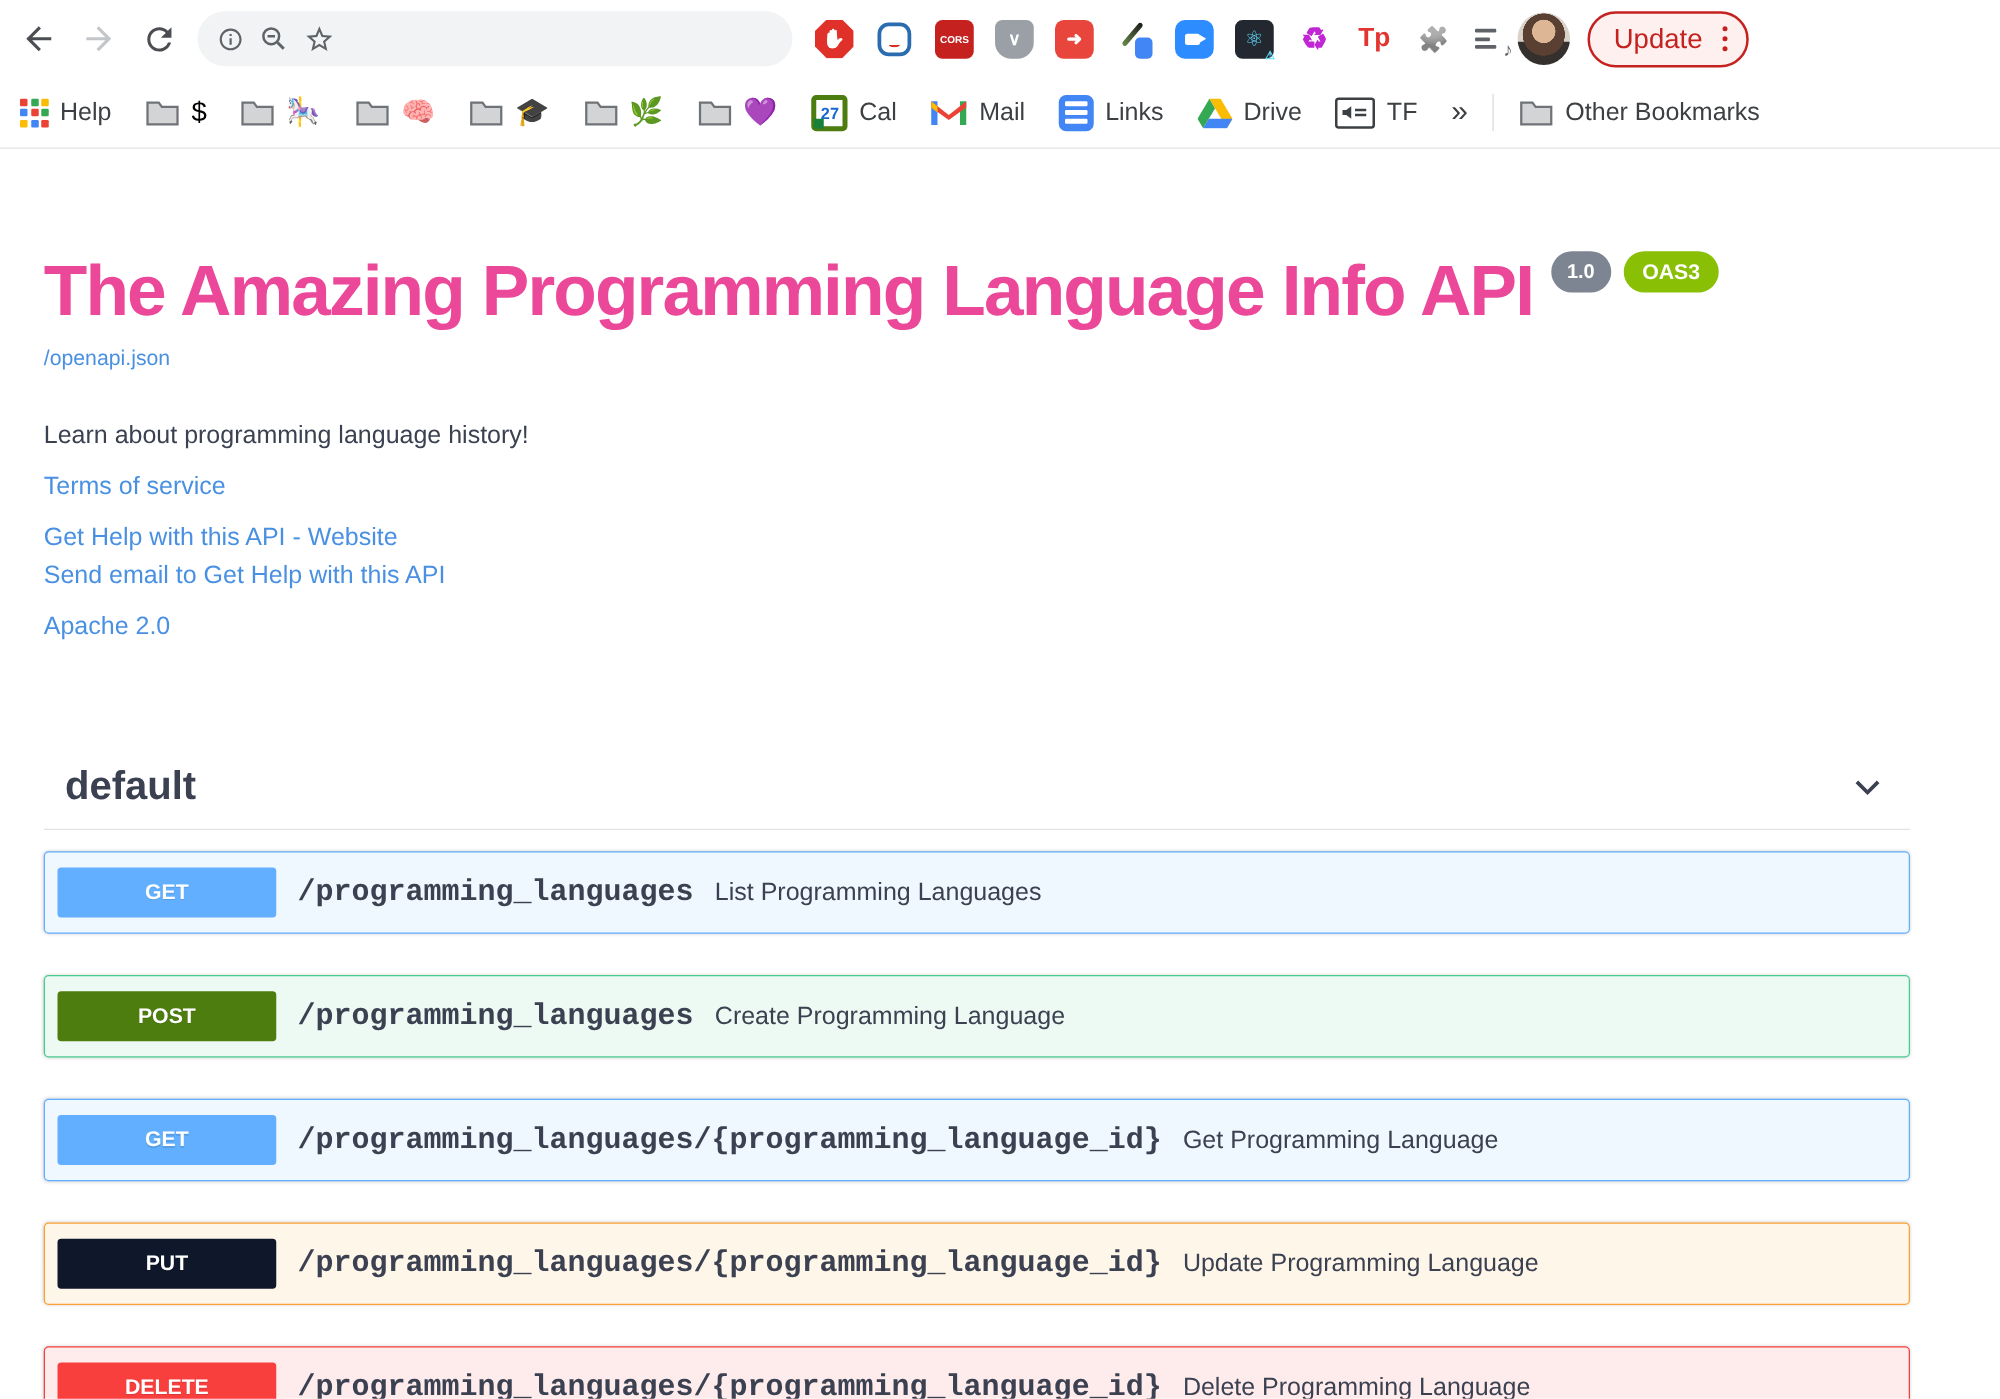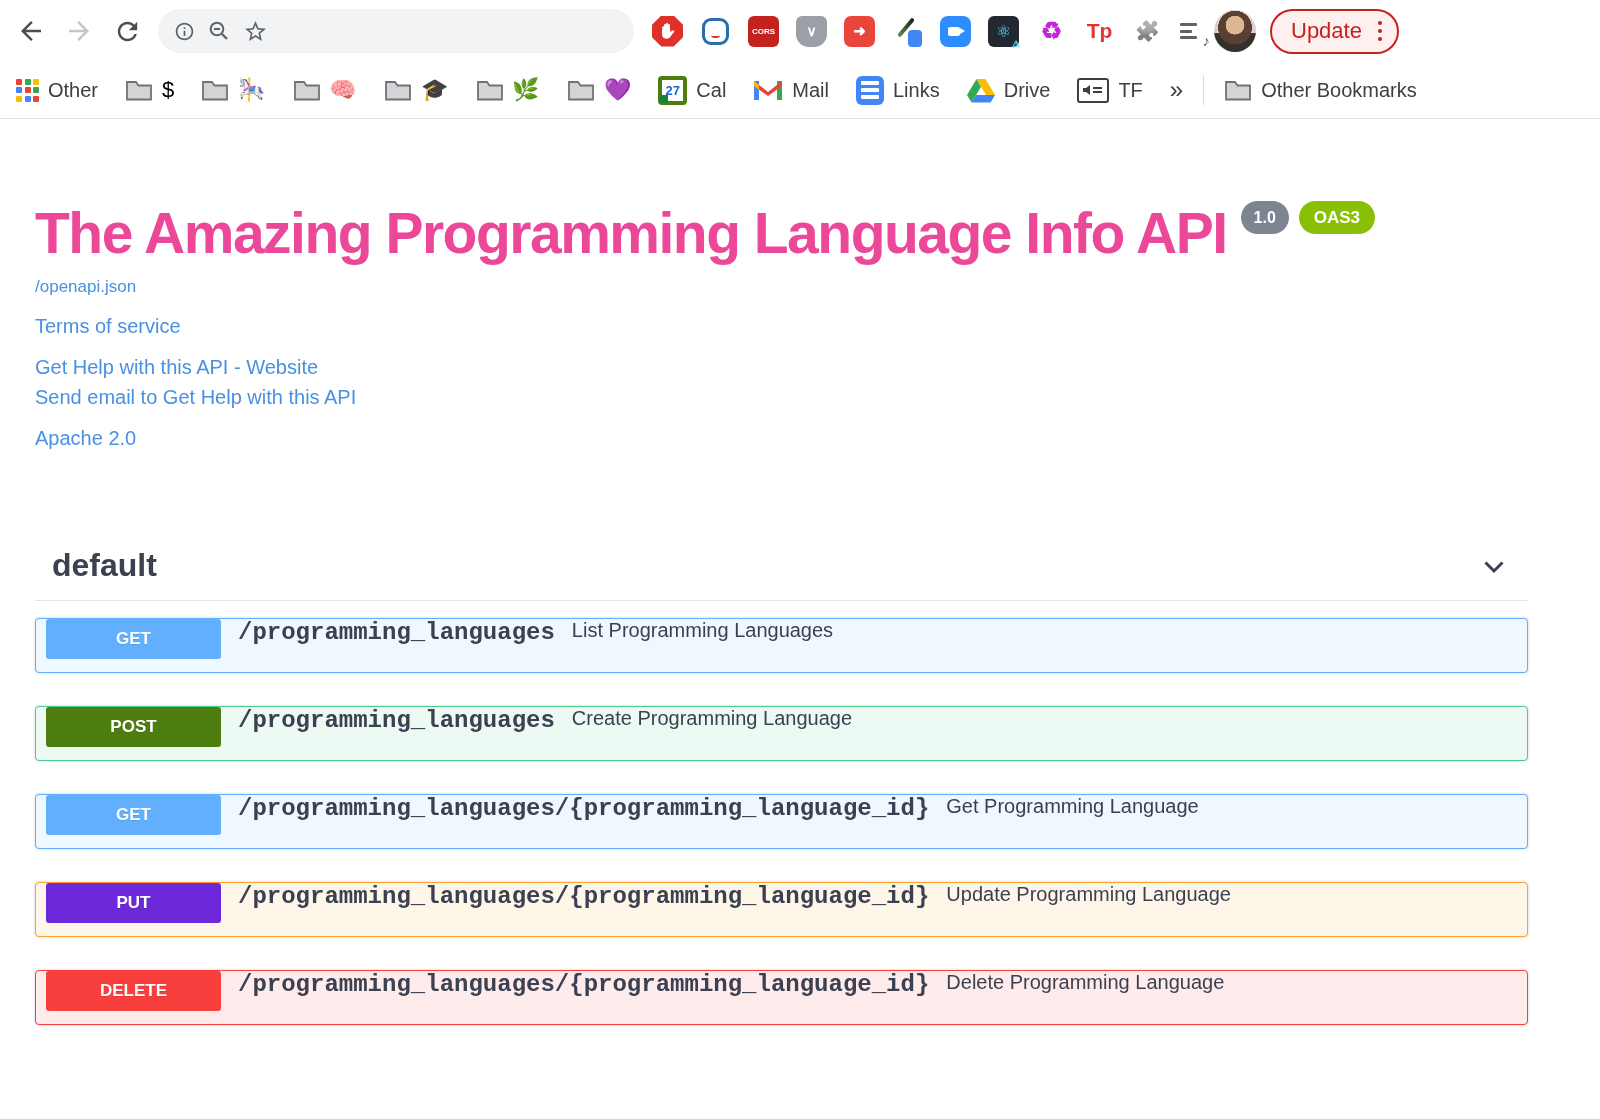--- a/index.html
+++ b/index.html
@@ -90,31 +90,31 @@
   .lnk-terms { margin-top:18px; }
   .lnk-website { margin-top:18px; }
   .lnk-email { margin-top:7px; }
   .lnk-license { margin-top:18px; }
 
   .section-head { margin-top:97px; display:flex; align-items:center; justify-content:space-between;
                   padding:0 17px 16px 17px; border-bottom:1px solid #e3e3e3; cursor:pointer; }
   .section-title { font-size:32px; font-weight:bold; color:#3b4151; }
 
   .op-list { margin-top:17px; }
-  .opblock { height:55px; border-radius:4px; display:flex; align-items:flex-start; padding-left:10px;
+  .opblock { height:66px; border-radius:4px; display:flex; align-items:center; padding-left:10px;
              margin-bottom:33px; box-shadow:0 0 3px rgba(0,0,0,.19); cursor:pointer; }
   .opblock-get    { background:#eff7ff; border:1.5px solid #61affe; }
   .opblock-post   { background:#edfaf3; border:1.5px solid #49cc90; }
   .opblock-put    { background:#fff6ea; border:1.5px solid #fca130; }
   .opblock-delete { background:#feecec; border:1.5px solid #f93e3e; }
   .method { width:175px; height:40px; border-radius:3px; display:flex; align-items:center;
             justify-content:center; color:#fff; font-weight:bold; font-size:17px; flex:none;
             text-shadow:0 1px 0 rgba(0,0,0,.1); }
   .m-get { background:#61affe; } .m-post { background:#4d7c0f; }
-  .m-put { background:#6d28d9; } .m-delete { background:#f93e3e; }
+  .m-put { background:#0f172a; } .m-delete { background:#f93e3e; }
   .op-path { margin-left:17px; font-family:"Liberation Mono","DejaVu Sans Mono",monospace;
              font-weight:bold; font-size:24px; color:#3b4151; white-space:nowrap; }
   .op-summary { margin-left:17px; font-size:20px; color:#3b4151; white-space:nowrap; }
 </style>
 </head>
 <body>
 
 <div class="toolbar">
   <div class="nav-btn">
     <svg width="30" height="30" viewBox="0 0 24 24">
@@ -199,21 +199,21 @@
       <i style="background:#ea4335"></i>
         <i style="background:#34a853"></i>
         <i style="background:#fbbc04"></i>
       <i style="background:#4285f4"></i>
         <i style="background:#ea4335"></i>
         <i style="background:#34a853"></i>
       <i style="background:#fbbc04"></i>
         <i style="background:#4285f4"></i>
         <i style="background:#ea4335"></i>
     </div>
-    <span class="bm-label">Other</span>
+    <span class="bm-label">Help</span>
   </div>
 
   <div class="bm">
     <svg width="28" height="23" viewBox="0 0 28 23">
         <path d="M2 3h9l2.5 3.5H26v14H2z" fill="#d2d4d6" stroke="#6f7377" stroke-width="1.8"></path>
       </svg>
     <span class="emoji">$</span>
   </div>
   <div class="bm">
     <svg width="28" height="23" viewBox="0 0 28 23">
@@ -308,20 +308,21 @@
   <div class="title-row">
     <h1 class="api-title">The Amazing Programming Language Info API</h1>
     <div class="badges">
       <div class="badge badge-version">1.0</div>
       <div class="badge badge-oas">OAS3</div>
     </div>
   </div>
 
   <a class="spec-link" href="#">/openapi.json</a>
 
+  <div class="api-desc">Learn about programming language history!</div>
 
   <div class="api-links">
     <a class="lnk-terms" href="#">Terms of service</a>
     <a class="lnk-website" href="#">Get Help with this API - Website</a>
     <a class="lnk-email" href="#">Send email to Get Help with this API</a>
     <a class="lnk-license" href="#">Apache 2.0</a>
   </div>
 
   <div class="section-head">
     <span class="section-title">default</span>

